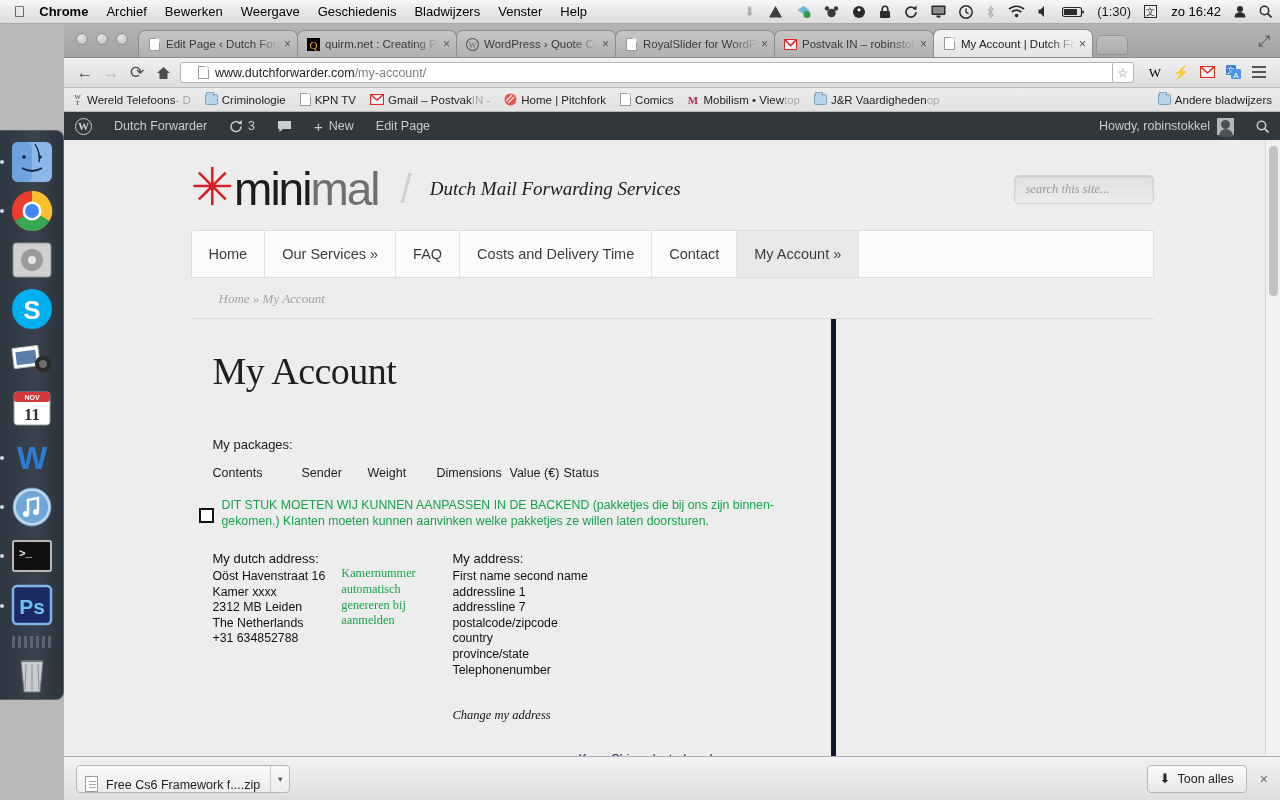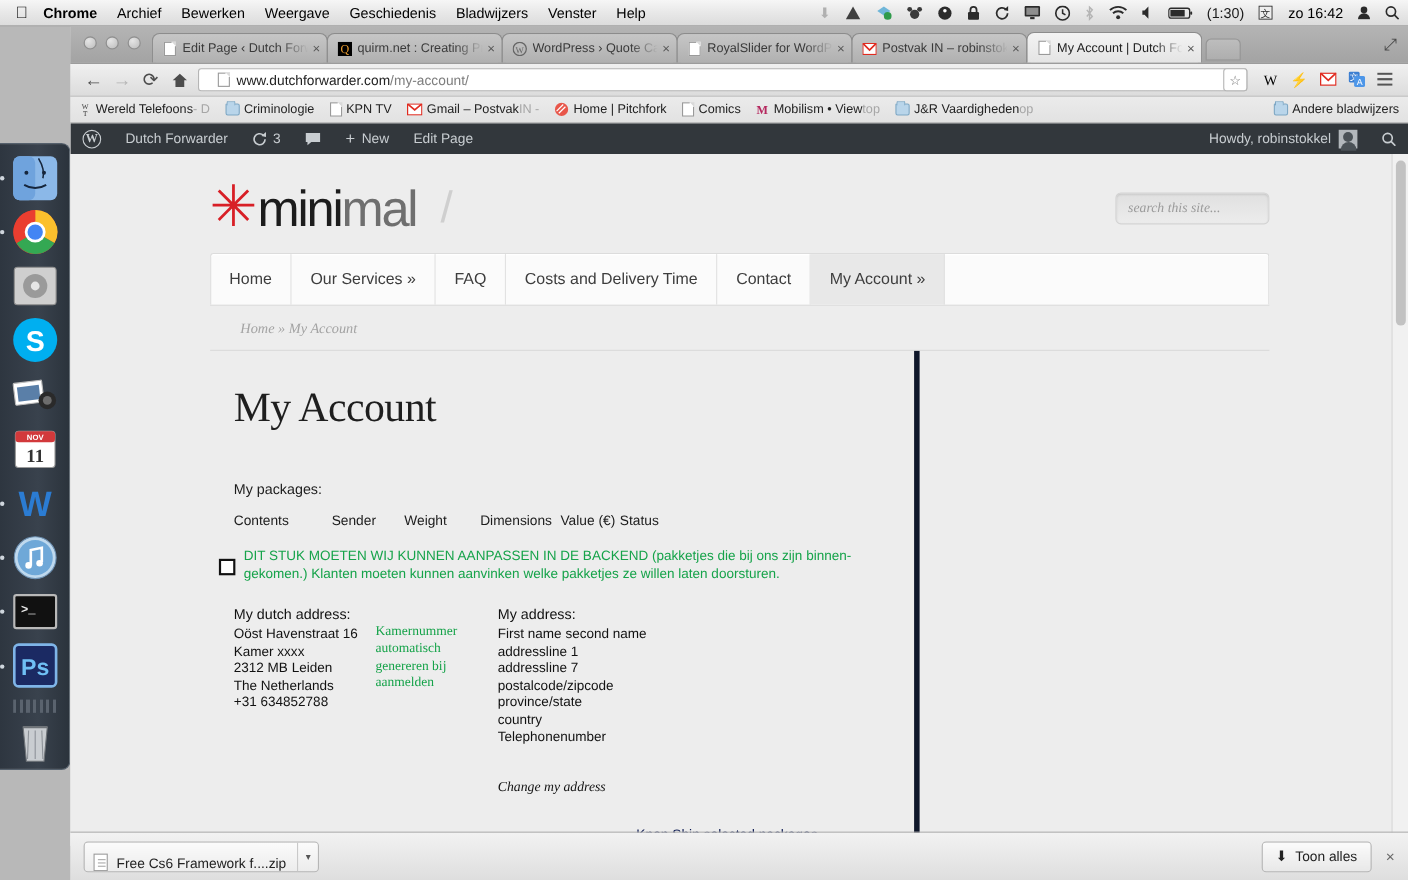--- a/index.html
+++ b/index.html
@@ -646,20 +646,21 @@
     <div class="sitewrap">
       <div class="container">
 
         <div class="header">
           <div class="logo">
             <span class="ast">✳</span>
             <span class="dark">mini</span>
               <span class="grey">mal</span>
           </div>
           <span class="slash">/</span>
+          <span class="tagline">Dutch Mail Forwarding Services</span>
           <div class="searchbox">
             <span>search this site...</span>
           </div>
         </div>
 
         <div class="nav">
           <div class="ni">Home</div>
           <div class="ni">Our Services »</div>
           <div class="ni">FAQ</div>
           <div class="ni">Costs and Delivery Time</div>
@@ -711,22 +712,22 @@
                   <div>genereren bij</div>
                   <div>aanmelden</div>
                 </div>
               </div>
               <div class="addr-right">
                 <div class="addr-title">My address:</div>
                 <div>First name second name</div>
                 <div>addressline 1</div>
                 <div>addressline 7</div>
                 <div>postalcode/zipcode</div>
+                <div>country</div>
                 <div>province/state</div>
-                <div>country</div>
                 <div>Telephonenumber</div>
                 <div class="change">Change my address</div>
                 <div class="knop">
                   <div>Knop Ship selected packages</div>
                   <div class="l2">(hier moet gelijk betaald worden)</div>
                 </div>
               </div>
             </div>
 
           </div>

